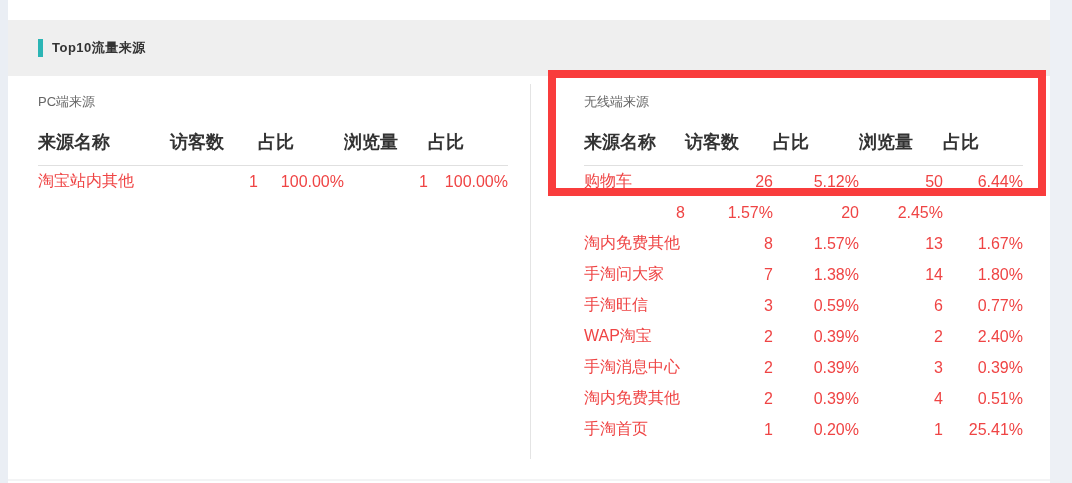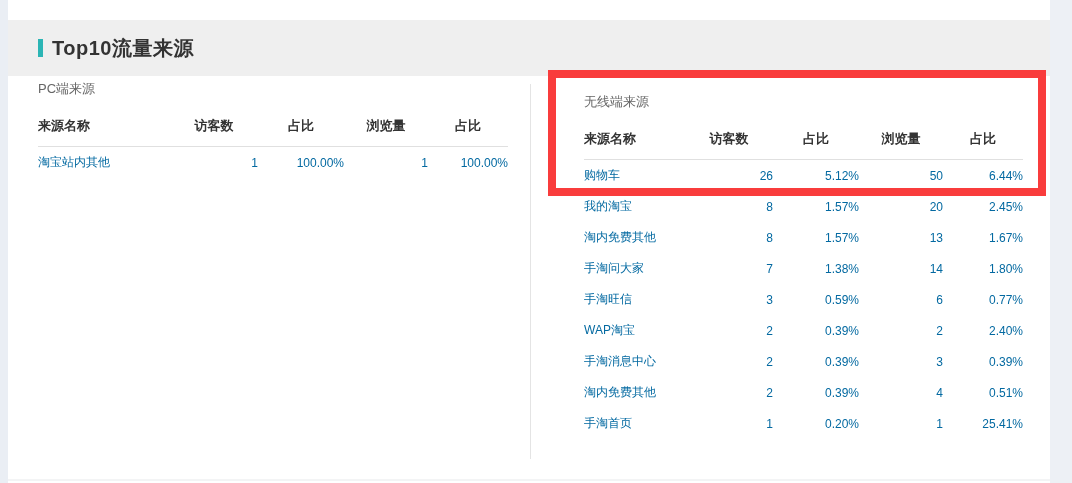--- a/index.html
+++ b/index.html
@@ -17,50 +17,50 @@
 
   .header-band {
     margin-top:20px;
     height:56px;
     background:#efefef;
     display:flex;
     align-items:center;
     padding-left:30px;
   }
   .accent-bar { width:5px; height:18px; background:#2bb5b5; margin-right:9px; }
-  .band-title { font-size:20px; font-weight:bold; color:#333333; letter-spacing:0.5px; }
+  .band-title { font-size:13px; font-weight:bold; color:#333333; letter-spacing:0.5px; }
 
   .card { position:relative; height:405px; background:#ffffff; border-bottom:2px solid #f3f4f5; }
 
   .v-divider {
     position:absolute; left:522px; top:8px; bottom:20px;
     width:1px; background:#e4e4e4;
   }
 
   .tbl-section { position:absolute; top:0; bottom:0; }
-  .tbl-pc { left:0; width:522px; padding:4px 22px 0 30px; }
+  .tbl-pc { left:0; width:522px; padding:17px 22px 0 30px; }
   .tbl-wl { left:541px; right:0; padding:17px 27px 0 35px; }
 
   .section-title { font-size:13px; color:#666666; margin-bottom:19px; }
 
   .thead {
     display:grid;
     grid-template-columns:1fr 88px 86px 84px 80px;
-    font-size:13px; font-weight:bold; color:#333333;
+    font-size:18px; font-weight:bold; color:#333333;
     padding-bottom:11px;
     border-bottom:1px solid #e0e0e0;
   }
-  .thead .num { text-align:center; }
+  .thead .num { text-align:left; }
 
   .trow {
     display:grid;
     grid-template-columns:1fr 88px 86px 84px 80px;
     align-items:center;
     height:31px;
-    font-size:12px; color:#0369a1;
+    font-size:16px; color:#ef4444;
   }
   .trow .num { text-align:right; }
   .cell.name { white-space:nowrap; overflow:hidden; }
 
   .highlight-box {
     position:absolute;
     left:548px; top:70px;
     width:498px; height:126px;
     border:8px solid #f93c3c;
     z-index:5;
@@ -114,21 +114,20 @@
       </div>
       <div class="tbody">
           <div class="trow">
             <div class="cell name">购物车</div>
             <div class="cell num">26</div>
             <div class="cell num">5.12%</div>
             <div class="cell num">50</div>
             <div class="cell num">6.44%</div>
           </div>
           <div class="trow">
-            <div class="cell name">我的淘宝</div>
             <div class="cell num">8</div>
             <div class="cell num">1.57%</div>
             <div class="cell num">20</div>
             <div class="cell num">2.45%</div>
           </div>
           <div class="trow">
             <div class="cell name">淘内免费其他</div>
             <div class="cell num">8</div>
             <div class="cell num">1.57%</div>
             <div class="cell num">13</div>

